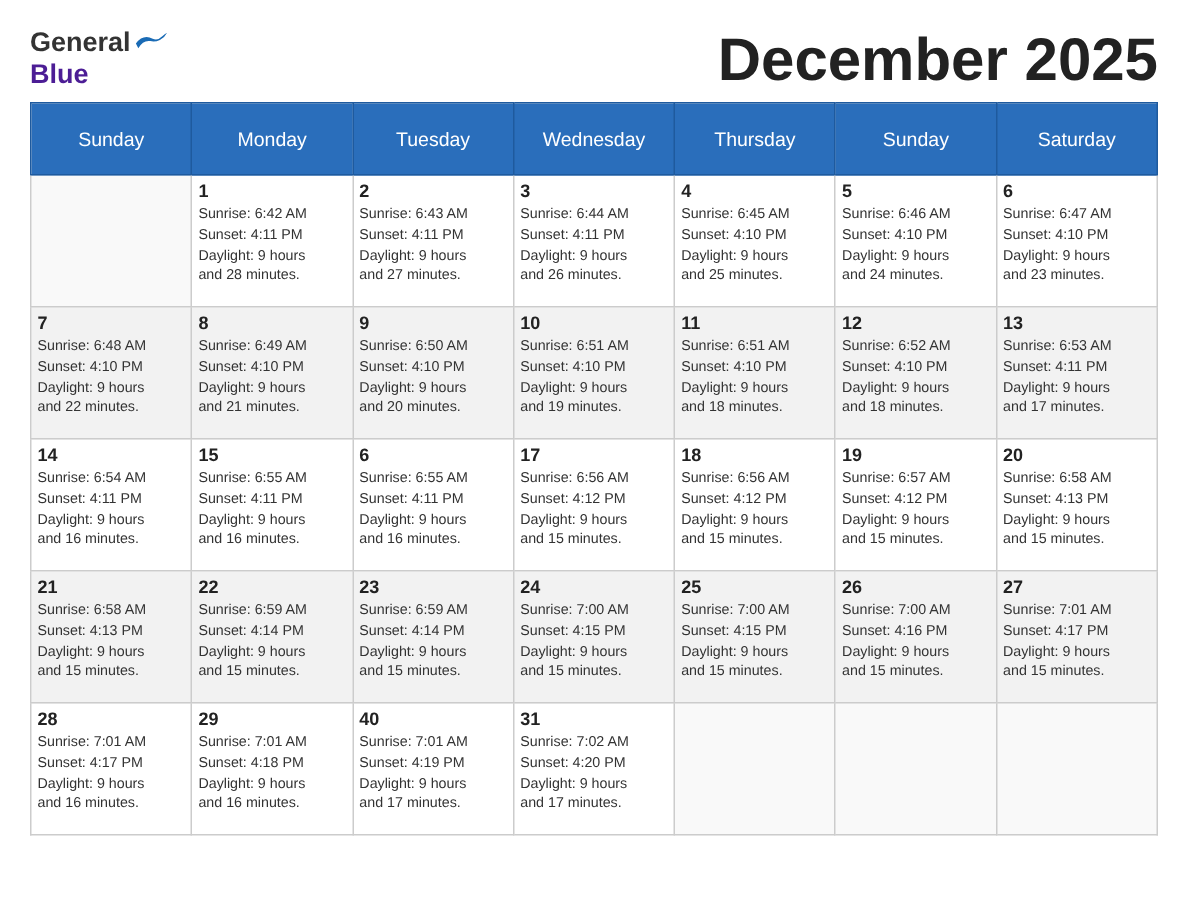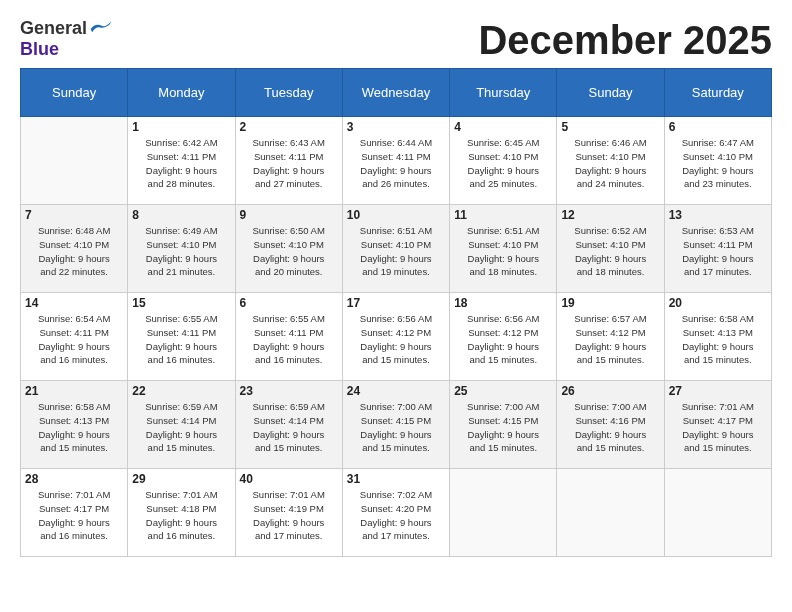--- a/index.html
+++ b/index.html
@@ -87,21 +87,20 @@
       width: 14.28%;
     }
     .day-num {
       font-size: 12px;
       font-weight: bold;
       color: #222;
       margin-bottom: 2px;
     }
     .cell-info {
       line-height: 1.45;
-      text-align: center;
     }
     .empty-cell {
       background: #f9f9f9;
     }
     .row-shade {
       background: #f2f2f2;
     }
   </style>
 </head>
 <body>

